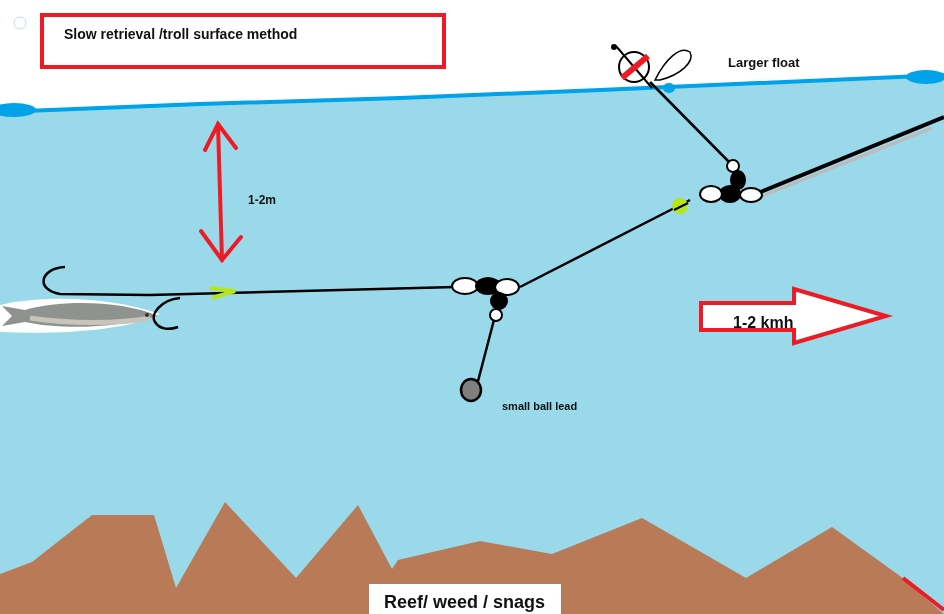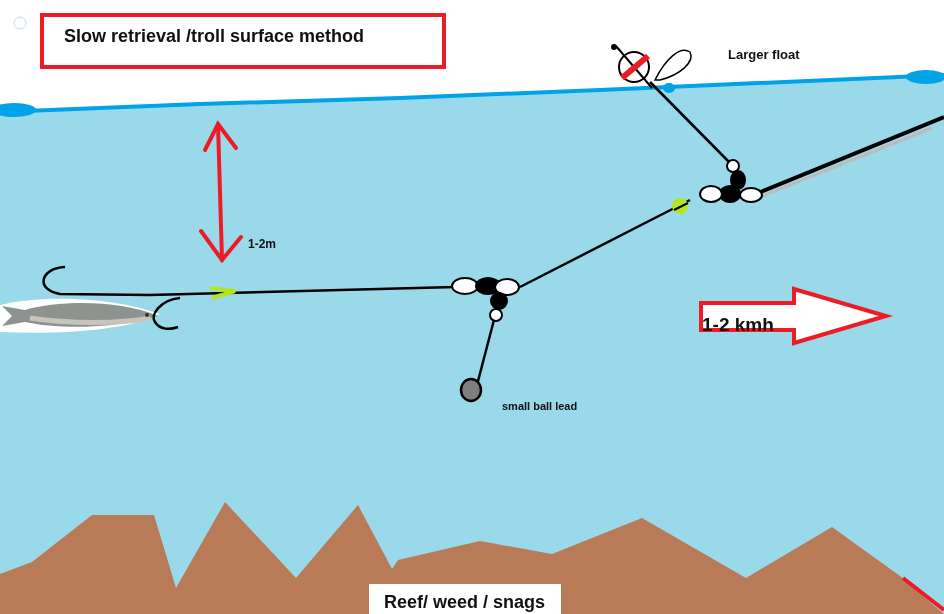--- a/index.html
+++ b/index.html
@@ -1,24 +1,24 @@
 <!DOCTYPE html>
 <html><head>
 <meta charset="utf-8">
 <style>
   html,body{margin:0;padding:0;}
   body{width:944px;height:614px;position:relative;overflow:hidden;background:#ffffff;font-family:"Liberation Sans",sans-serif;}
   svg{position:absolute;left:0;top:0;}
   .lbl{position:absolute;font-family:"Liberation Sans",sans-serif;font-weight:bold;color:#111;white-space:nowrap;}
   #title-box{position:absolute;left:40px;top:13px;width:406px;height:56px;border:4px solid #ed1c24;box-sizing:border-box;background:#fff;}
-  #title-text{left:64px;top:26px;font-size:18px;}
-  #float-lbl{left:728px;top:47px;font-size:13px;}
-  #depth-lbl{left:248px;top:193px;font-size:12px;margin-top:44px;}
+  #title-text{left:64px;top:26px;font-size:14px;}
+  #float-lbl{left:728px;top:55px;font-size:13px;}
+  #depth-lbl{left:248px;top:193px;font-size:12px;}
   #lead-lbl{left:502px;top:400px;font-size:11px;}
-  #speed-lbl{left:702px;top:314px;font-size:19px;}
+  #speed-lbl{left:733px;top:314px;font-size:16px;}
   #reef-box{position:absolute;left:369px;top:584px;width:192px;height:30px;background:#fff;}
   #reef-lbl{left:384px;top:592px;font-size:18px;}
 </style>
 </head>
 <body>
 
 <svg width="944" height="614" viewBox="0 0 944 614">
 
   <polygon points="0,112 200,104 400,98 600,90 944,75 944,614 0,614" fill="#99d9ea"></polygon>
 

